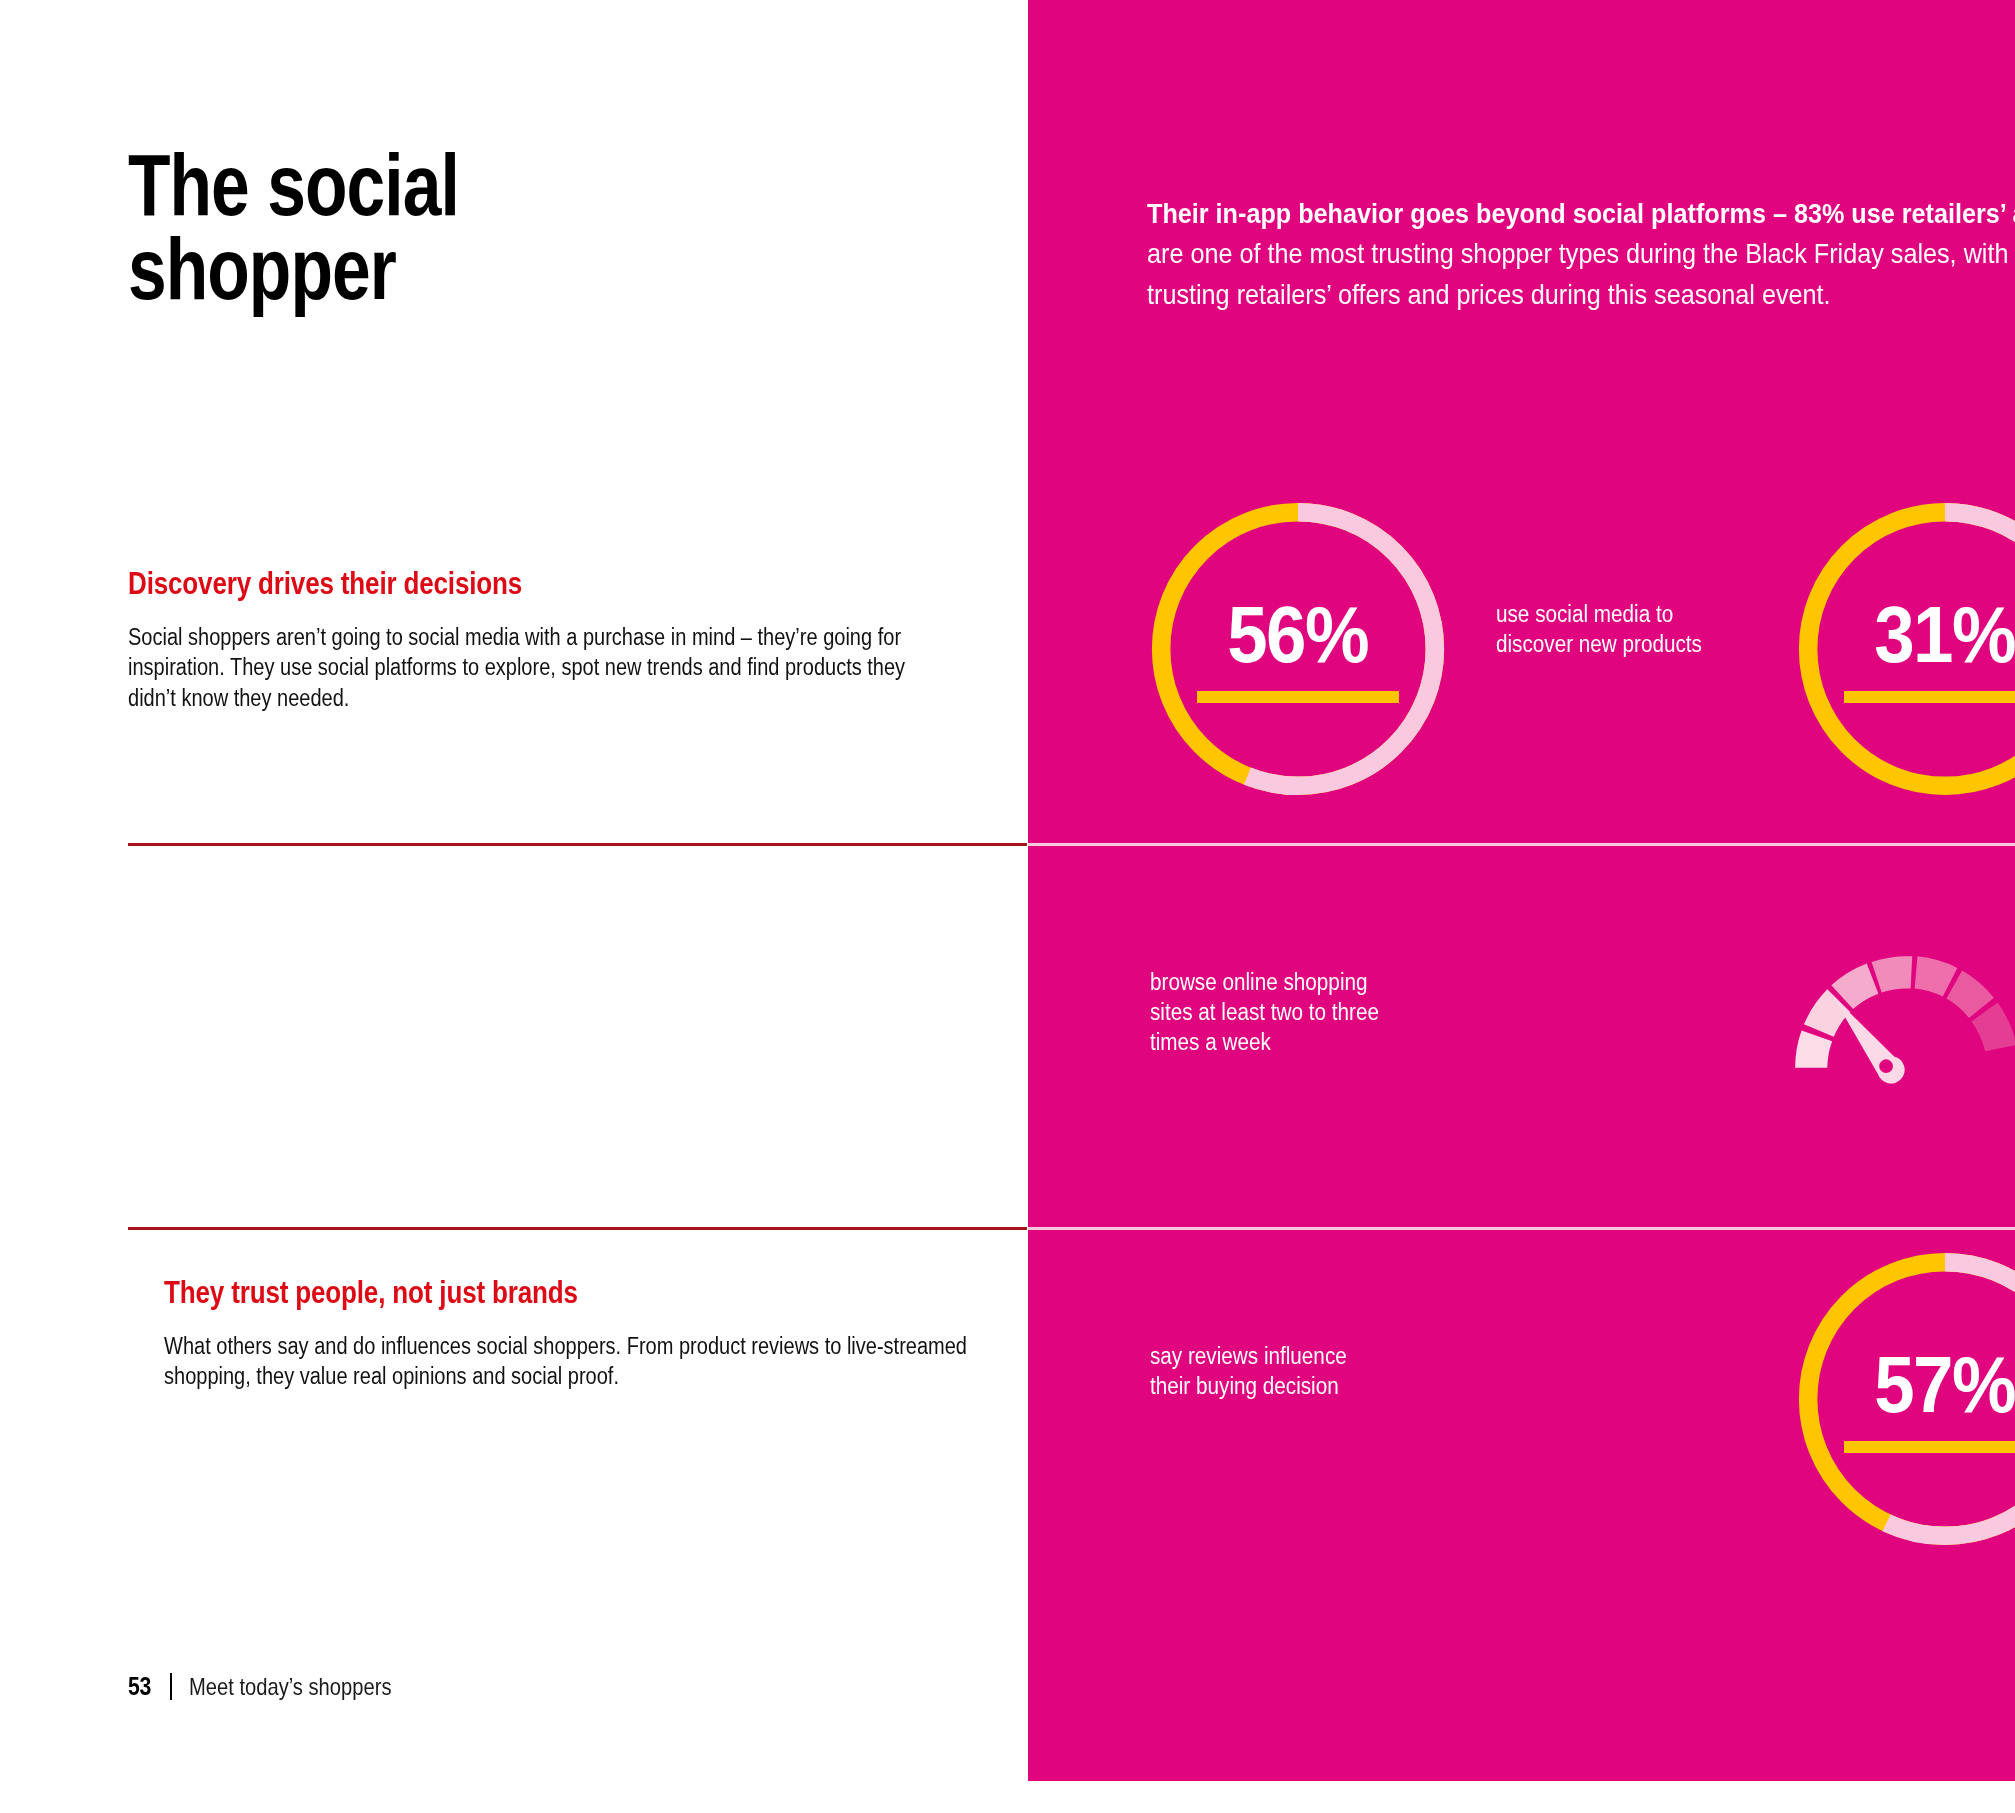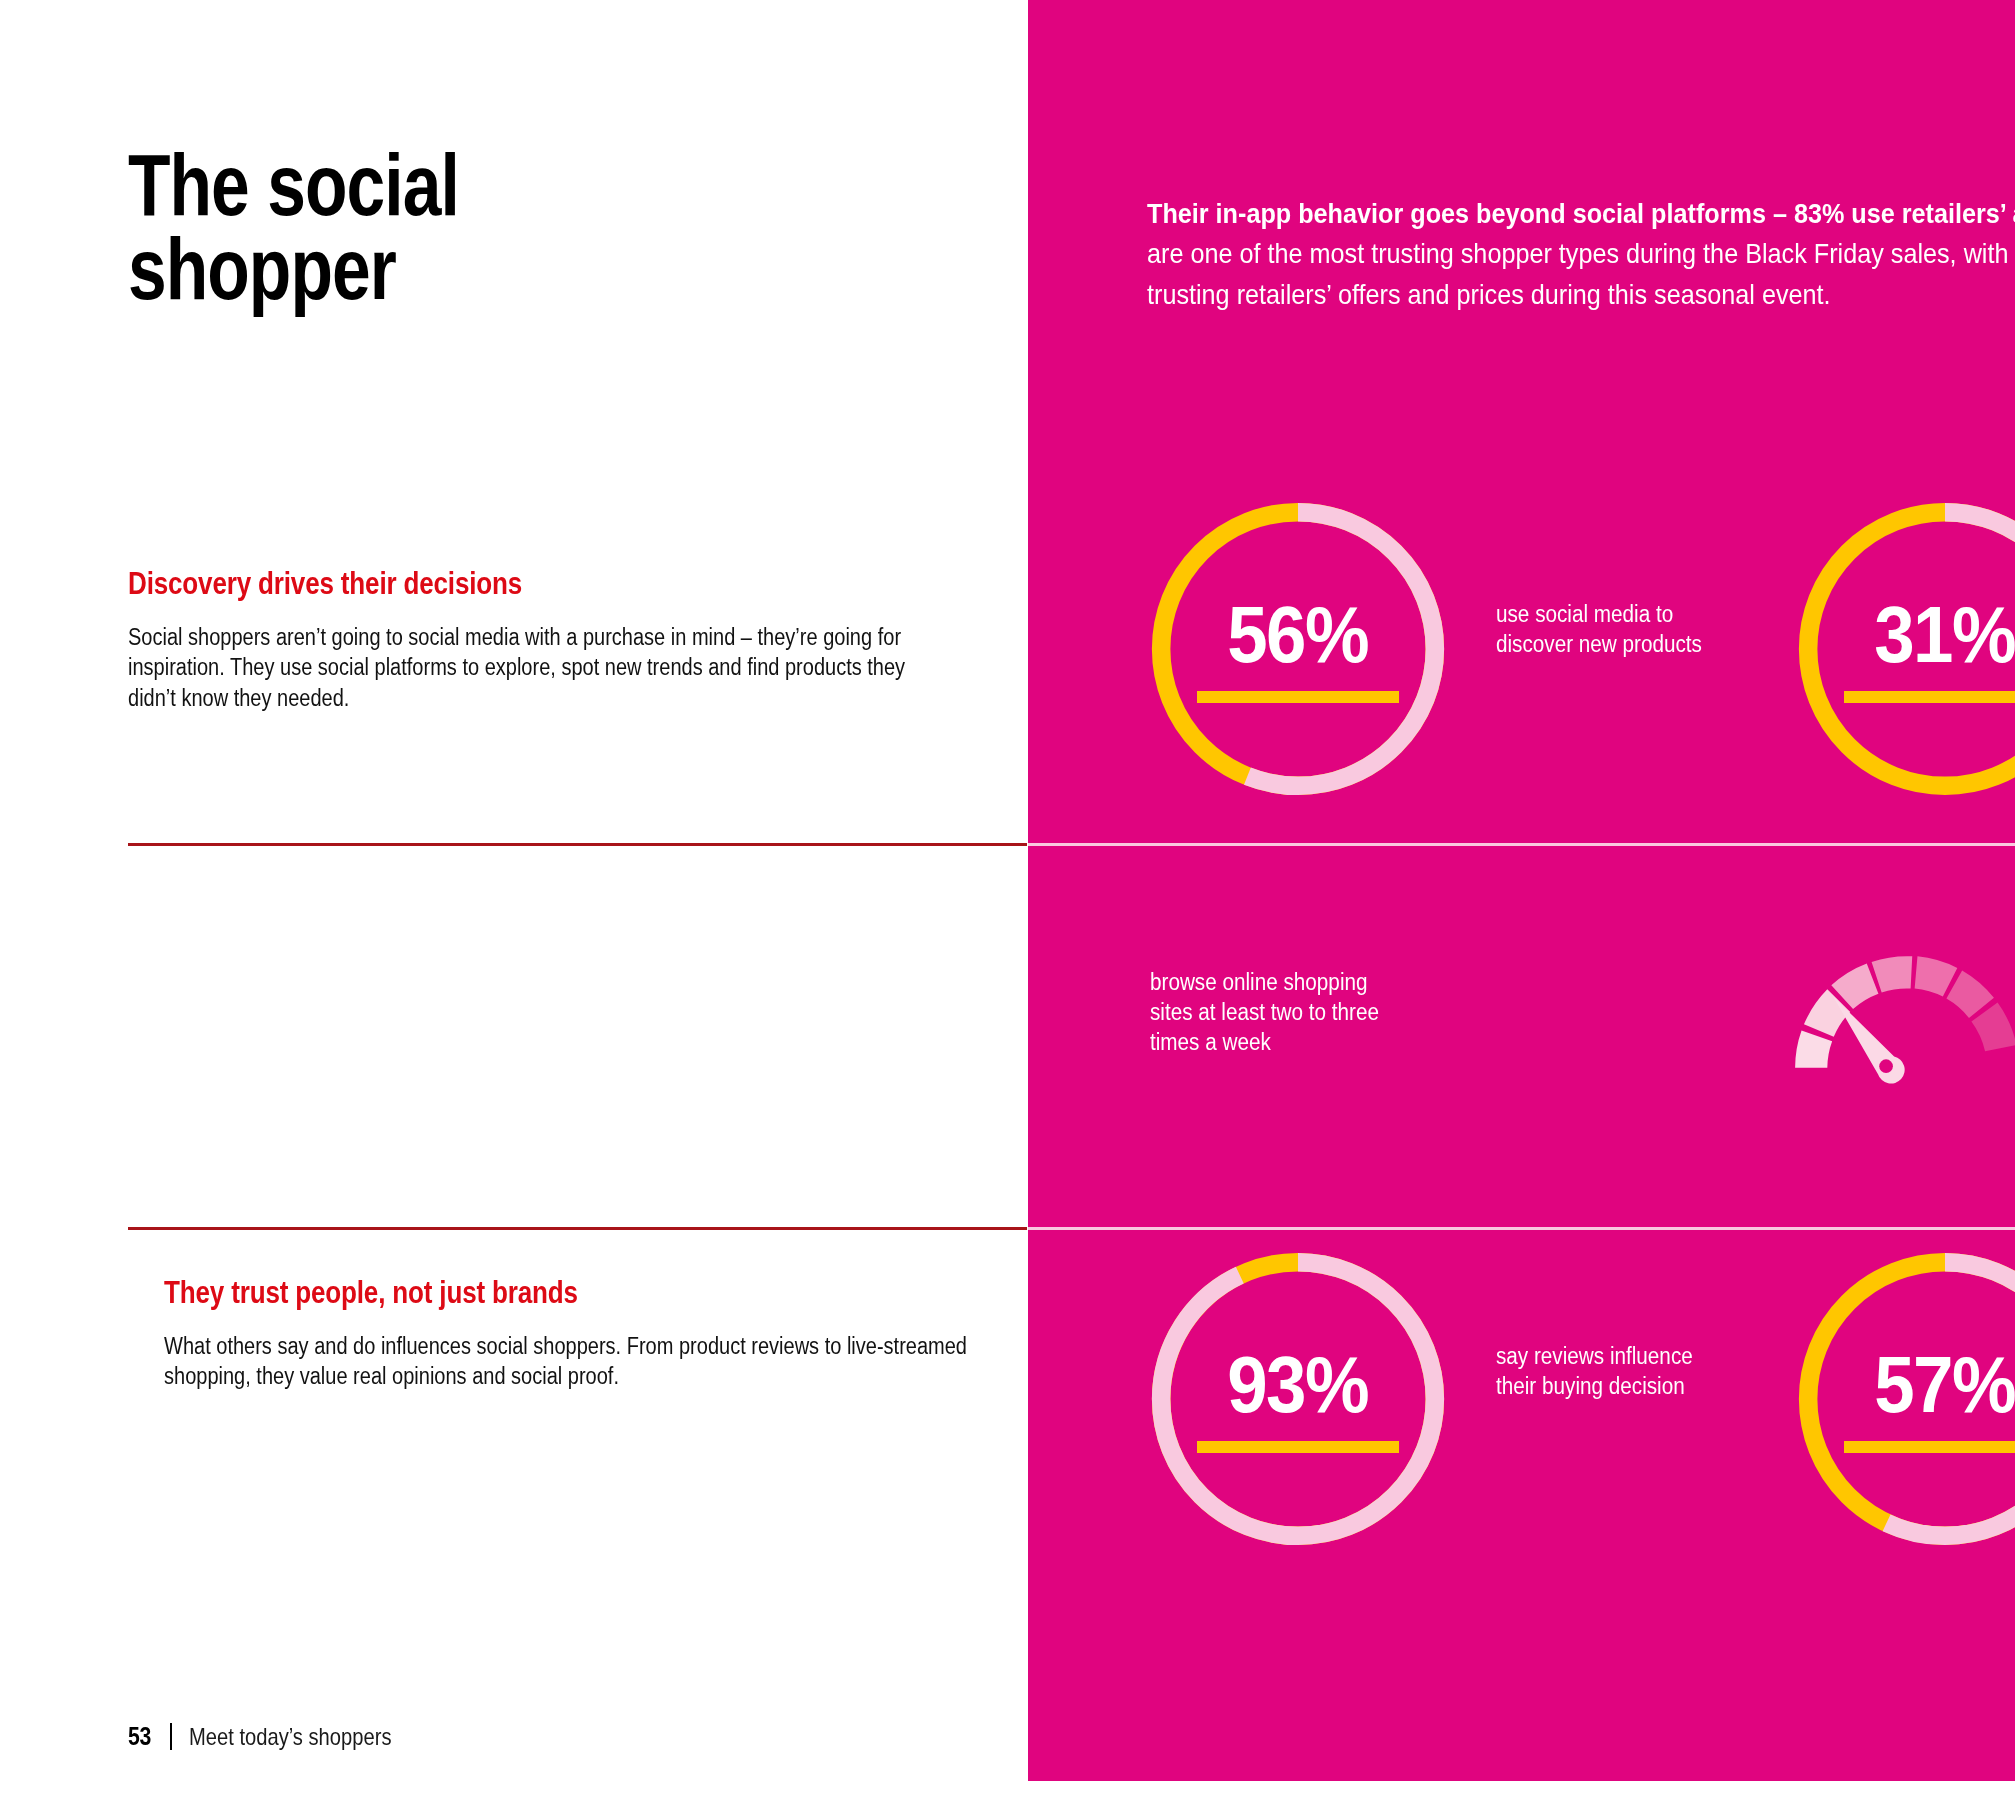--- a/index.html
+++ b/index.html
@@ -83,21 +83,21 @@
     width: 899px;
     height: 2.8px;
     background: #A81419;
   }
   .divider-left.d1 { top: 843px; }
   .divider-left.d2 { top: 1227px; }
 
   .footer-left {
     position: absolute;
     left: 128px;
-    top: 1722px;
+    top: 1672px;
     display: flex;
     align-items: center;
     gap: 0px;
     justify-content: flex-end;
   }
   .footer-page {
     font-size: 25px;
     font-weight: 700;
     color: #000;
     transform: scaleX(0.85);
@@ -329,30 +329,20 @@
           </svg>
         </div>
 
       </div>
 
     </div>
 
     <div class="row row-3">
 
       <div class="cell c1">
-        <div class="donut-wrap">
-          <svg width="318" height="318" viewBox="0 0 790 790">
-            <circle cx="395" cy="395" r="340" fill="none" stroke="#FFC600" stroke-width="46"></circle>
-            <circle cx="395" cy="395" r="340" fill="none" stroke="#F9C9DF" stroke-width="46" stroke-dasharray="1986.1 149.5" stroke-dashoffset="0" transform="rotate(-90 395 395)"></circle>
-          </svg>
-          <div class="donut-center">
-            <div class="donut-num">93%</div>
-            <div class="donut-bar"></div>
-          </div>
-        </div>
         <div class="stat-label">say reviews influence their buying decision</div>
       </div>
 
       <div class="cell c2">
         <div class="donut-wrap">
           <svg width="318" height="318" viewBox="0 0 790 790">
             <circle cx="395" cy="395" r="340" fill="none" stroke="#FFC600" stroke-width="46"></circle>
             <circle cx="395" cy="395" r="340" fill="none" stroke="#F9C9DF" stroke-width="46" stroke-dasharray="1217.7 917.9" stroke-dashoffset="0" transform="rotate(-90 395 395)"></circle>
           </svg>
           <div class="donut-center">

